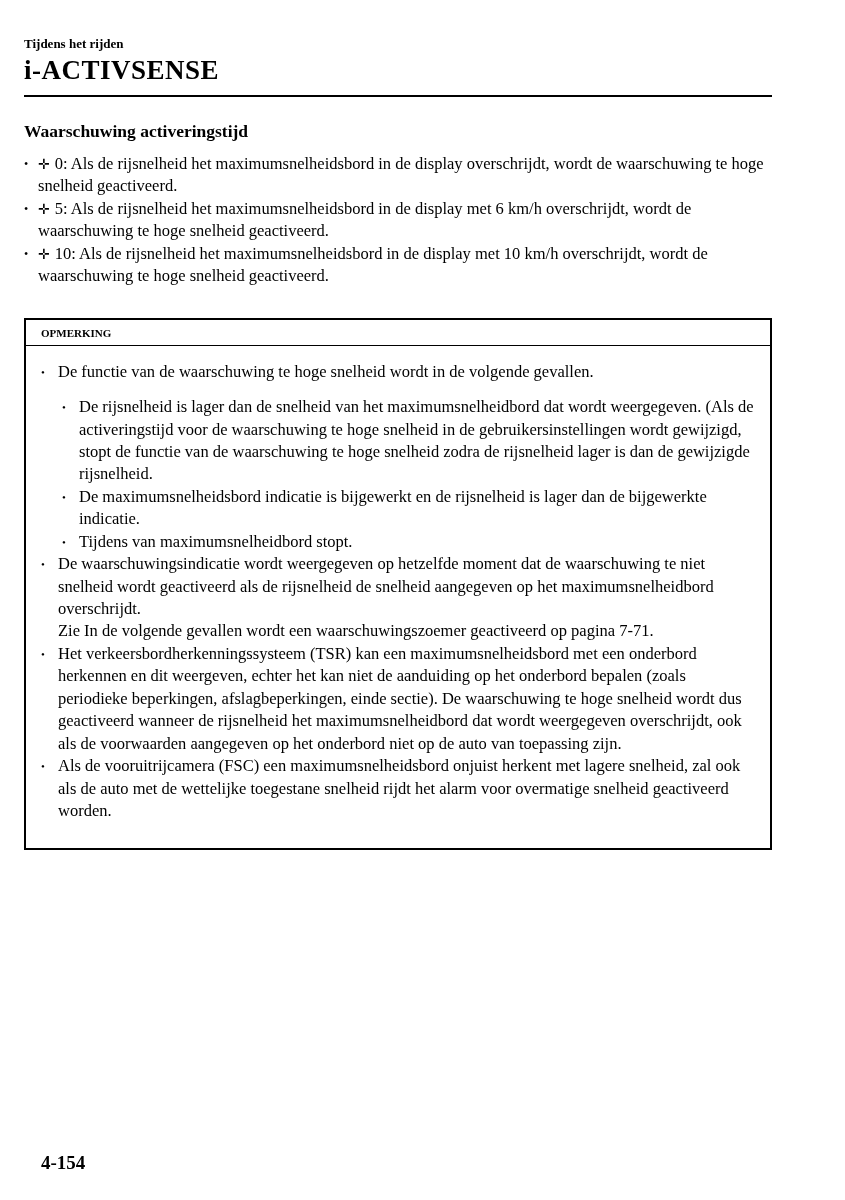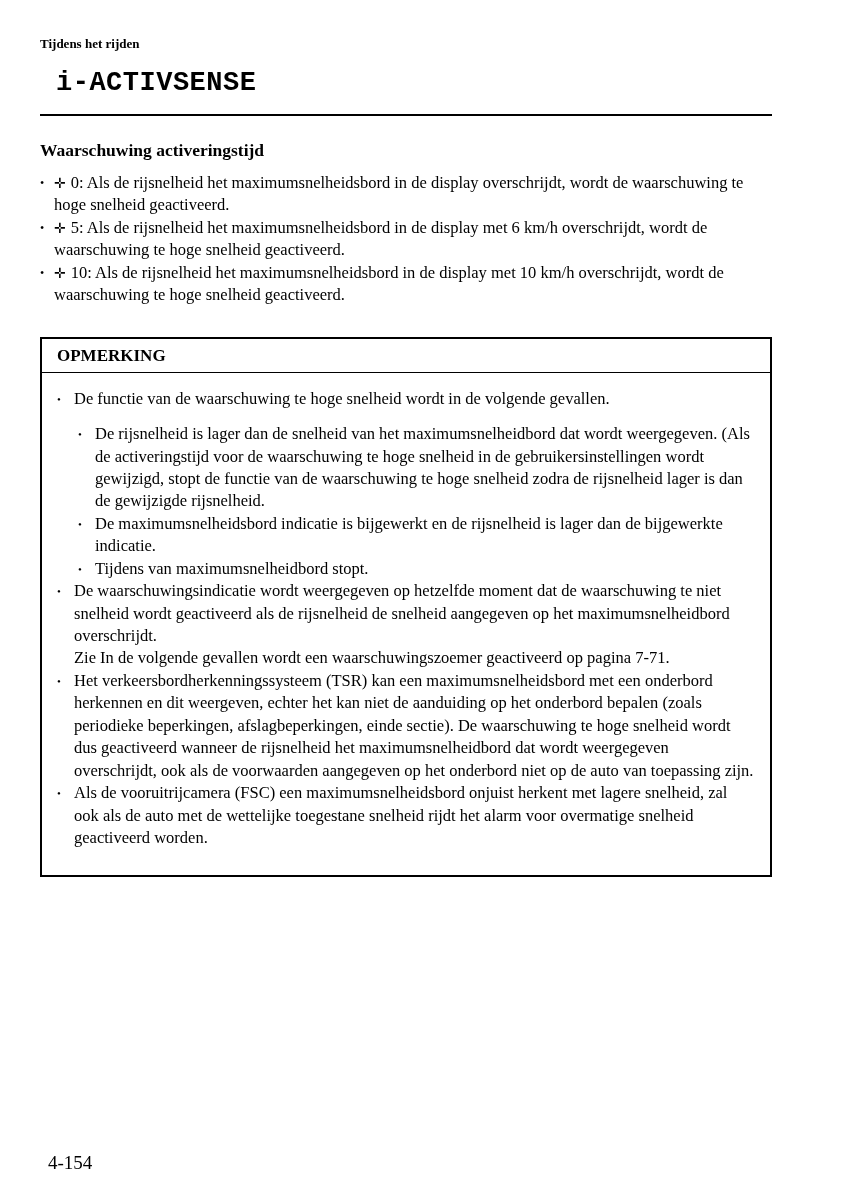--- a/index.html
+++ b/index.html
@@ -4,45 +4,45 @@
 <style>
   html,body{margin:0;padding:0;background:#e9e9e9;}
   .page{
     position:relative;
     width:845px;height:1200px;
     margin:0 auto;
     background:#ffffff;
     font-family:"Liberation Serif","DejaVu Serif",serif;
     color:#000;
     box-sizing:border-box;
-    padding:36px 73px 0 40px;
+    padding:36px 73px 0 24px;
     overflow:hidden;
   }
   
   .breadcrumb{font-size:13px;font-weight:bold;margin-bottom:3px;}
-  .title{font-size:27px;font-weight:bold;letter-spacing:.5px;margin:16px;font-family:Liberation Mono, monospace;}
+  .title{font-size:27px;font-weight:bold;letter-spacing:.5px;margin:0;}
   .title-rule{border:0;border-top:2.5px solid #000;margin:9px 0 0 0;}
   
   .section-heading{font-size:17.5px;font-weight:bold;margin-top:24px;}
   .plus-list{margin-top:11px;font-size:16.5px;line-height:1.36;}
   .pl-item{display:flex;}
   .pl-dot{flex:0 0 14px;font-size:12px;padding-top:3px;}
   .pl-content{flex:1;}
   .plus{font-family:"DejaVu Sans",sans-serif;font-weight:bold;font-size:14px;margin-right:5px;}
   
   .note-box{margin-top:30px;border:2px solid #000;}
-  .note-header{font-size:17px;font-weight:bold;padding:7px 15px 6px 15px;border-bottom:1.5px solid #000;}
+  .note-header{font-size:11px;font-weight:bold;padding:7px 15px 6px 15px;border-bottom:1.5px solid #000;}
   .note-body{padding:15px 16px 26px 15px;font-size:16.5px;line-height:1.36;}
   .note-item{display:flex;}
   .note-item.gap-after{margin-bottom:13px;}
   .note-item.lvl2{padding-left:21px;}
   .n-dot{flex:0 0 17px;font-size:11px;padding-top:4px;}
   .n-content{flex:1;}
   
-  .page-number{position:absolute;left:48px;bottom:26px;font-size:19px;font-weight:normal;}
+  .page-number{position:absolute;left:41px;bottom:26px;font-size:19px;font-weight:bold;}
 </style>
 </head>
 <body>
 
 <div class="page">
 
   <div>
     <div class="breadcrumb">Tijdens het rijden</div>
     <div class="title">i-ACTIVSENSE</div>
     <hr class="title-rule">

